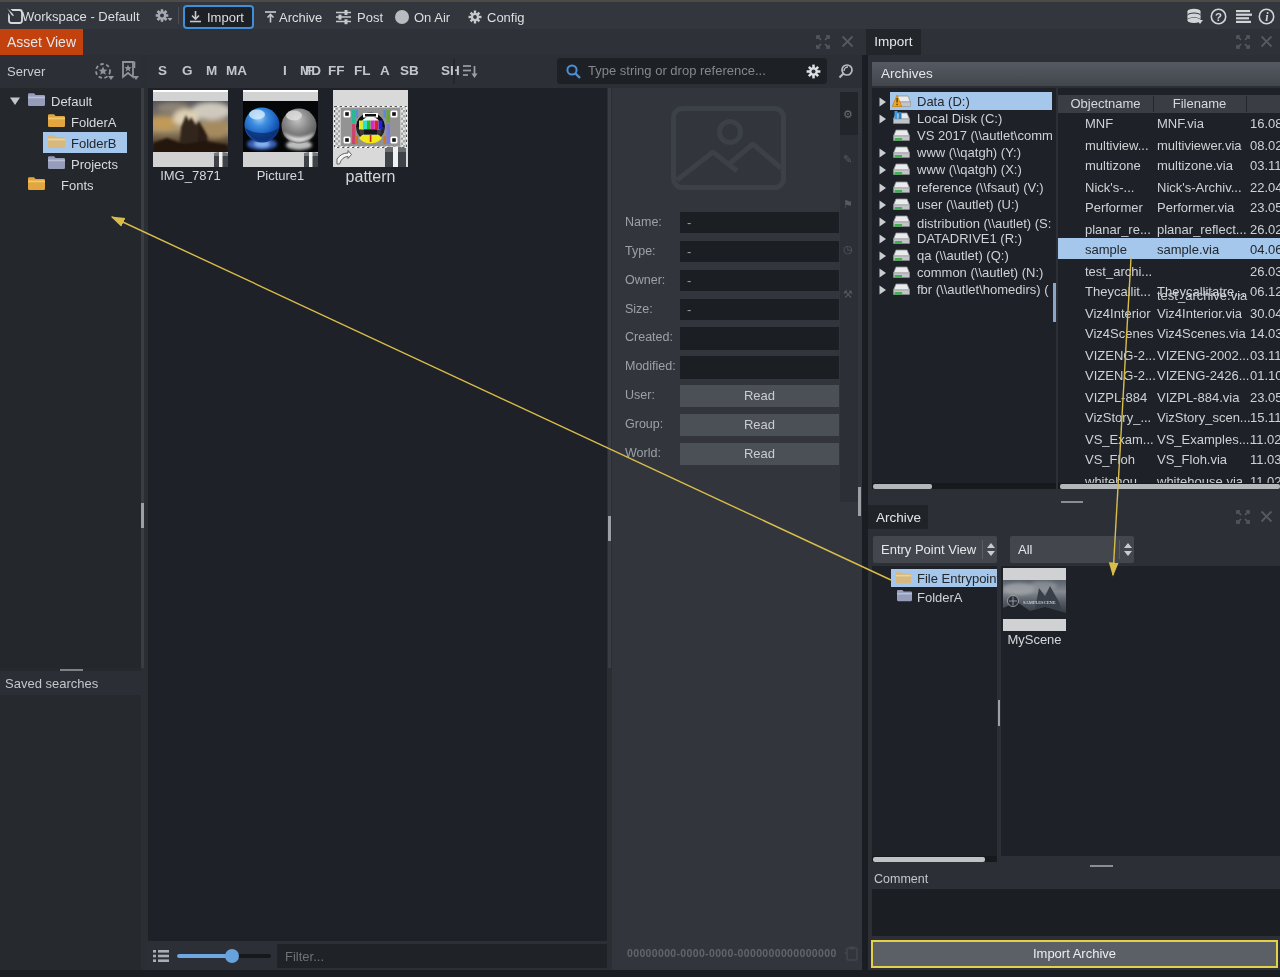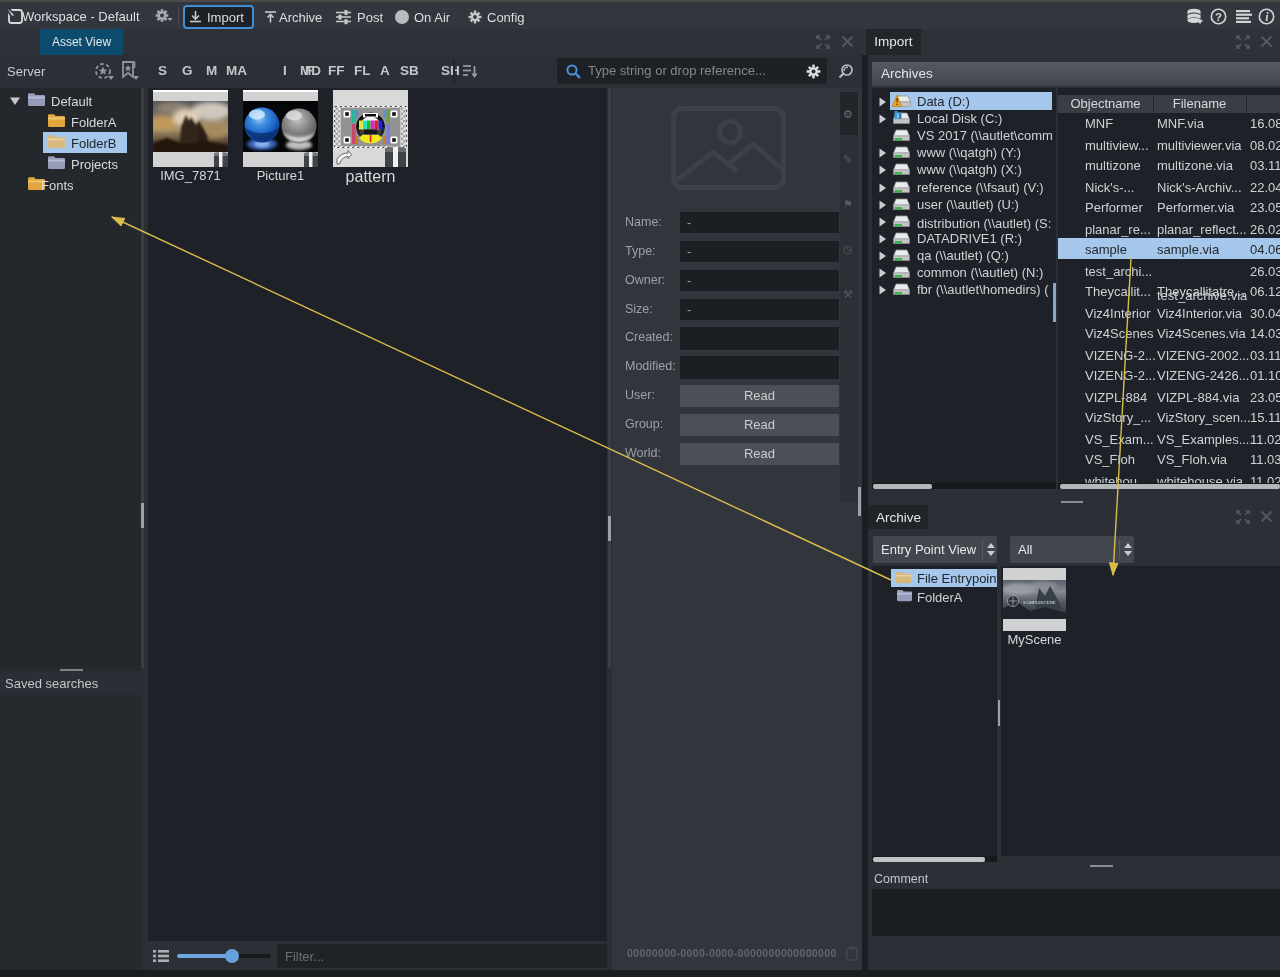--- a/index.html
+++ b/index.html
@@ -137,21 +137,21 @@
       <rect x="1" y="12.8" width="15" height="2.2"></rect>
     </g>
   </svg>
   <svg class="abs" style="left:1258px;top:6px;" width="17" height="17" viewBox="0 0 17 17">
     <circle cx="8.5" cy="8.5" r="7.2" fill="none" stroke="#d2d5d8" stroke-width="1.6"></circle>
     <text x="8.8" y="12.8" font-size="12" font-weight="bold" font-style="italic" fill="#d2d5d8" text-anchor="middle" font-family="Liberation Serif">i</text>
   </svg>
 </div>
 
 <div class="abs" id="tabrow" style="left:0;top:29px;width:1280px;height:26px;background:#2e3238;"></div>
-<div class="abs" style="left:0;top:29px;width:83px;height:26px;background:#0c4a6e;color:#e4e7ea;font-size:12px;line-height:26px;text-align:center;margin-left:40px;">Asset View</div>
+<div class="abs" style="left:0;top:29px;width:83px;height:26px;background:#c2410c;color:#e4e7ea;font-size:14px;line-height:26px;text-align:center;">Asset View</div>
 
 <svg class="abs" style="left:816px;top:35px;" width="14" height="14" viewBox="0 0 14 14">
   <g stroke="#565b61" stroke-width="1.6" fill="none">
     <path d="M1 4 L1 1 L4 1"></path>
         <path d="M10 1 L13 1 L13 4"></path>
         <path d="M13 10 L13 13 L10 13"></path>
         <path d="M4 13 L1 13 L1 10"></path>
     <line x1="2" y1="2" x2="5" y2="5"></line>
         <line x1="12" y1="2" x2="9" y2="5"></line>
         <line x1="12" y1="12" x2="9" y2="9"></line>
@@ -231,21 +231,21 @@
   <svg class="abs" style="left:47px;top:99px;" width="19" height="17" viewBox="0 0 19 17">
     <path d="M1 3.5 Q1 2.2 2.3 2.2 L7 2.2 L8.6 4 L16.7 4 Q18 4 18 5.3 L18 13.7 Q18 15 16.7 15 L2.3 15 Q1 15 1 13.7 Z" fill="#959dbb"></path>
     <path d="M1 5.6 L18 5.6 L18 7.3 L1 7.3 Z" fill="#b9bfd4"></path>
   </svg>
   <div class="abs" style="left:71px;top:102px;font-size:13px;color:#d8dbde;">Projects</div>
 
   <svg class="abs" style="left:27px;top:120px;" width="19" height="17" viewBox="0 0 19 17">
     <path d="M1 3.5 Q1 2.2 2.3 2.2 L7 2.2 L8.6 4 L16.7 4 Q18 4 18 5.3 L18 13.7 Q18 15 16.7 15 L2.3 15 Q1 15 1 13.7 Z" fill="#e3a63e"></path>
     <path d="M1 5.6 L18 5.6 L18 7.3 L1 7.3 Z" fill="#f0c975"></path>
   </svg>
-  <div class="abs" style="left:41px;top:123px;font-size:13px;color:#d8dbde;">Fonts</div>
+  <div class="abs" style="left:61px;top:123px;font-size:13px;color:#d8dbde;">Fonts</div>
 
   <div class="abs" style="left:60px;top:614px;width:23px;height:2px;background:#7e8288;"></div>
   <div class="abs" style="left:0;top:616px;width:141px;height:24px;background:#2b2e34;"></div>
   <div class="abs" style="left:5px;top:621px;font-size:13px;color:#c3c6ca;">Saved searches</div>
   <div class="abs" style="left:0;top:640px;width:141px;height:275px;background:#26292e;"></div>
 </div>
 
 <div class="abs" style="left:141px;top:55px;width:7px;height:915px;background:#2b2f34;"></div>
 <div class="abs" style="left:141px;top:88px;width:3px;height:580px;background:#3a3e44;"></div>
 <div class="abs" style="left:141px;top:503px;width:3px;height:25px;background:#9da1a6;"></div>
@@ -767,20 +767,21 @@
   <div class="abs" style="left:135px;top:577px;width:63px;text-align:center;font-size:13px;color:#d5d8db;">MyScene</div>
 
   <div class="abs" style="left:4px;top:801px;width:125px;height:6px;background:#17191d;"></div>
   <div class="abs" style="left:5px;top:802px;width:112px;height:5px;background:#c0c3c6;border-radius:2px;"></div>
 
   <div class="abs" style="left:222px;top:810px;width:23px;height:2px;background:#8a8e93;"></div>
 
   <div class="abs" style="left:6px;top:817px;font-size:12.5px;color:#c3c6ca;">Comment</div>
   <div class="abs" style="left:4px;top:834px;width:408px;height:47px;background:#1b1e23;"></div>
 
+  <div class="abs" style="left:3px;top:885px;width:407px;height:28px;border:2px solid #e5d149;background:#5b5f66;text-align:center;font-size:13px;color:#eceef0;line-height:24px;">Import Archive</div>
 </div>
 
 <div class="abs" style="left:0;top:970px;width:1280px;height:7px;background:#1a1d21;"></div>
 
 <svg class="abs" id="arrows" width="1280" height="977" viewBox="0 0 1280 977" style="left:0;top:0;pointer-events:none;z-index:50;">
   <defs>
     <marker id="ah" markerWidth="11" markerHeight="8" refX="9" refY="4" orient="auto">
       <path d="M0,0.5 L10,4 L0,7.5 z" fill="#d9bd4a"></path>
     </marker>
   </defs>

